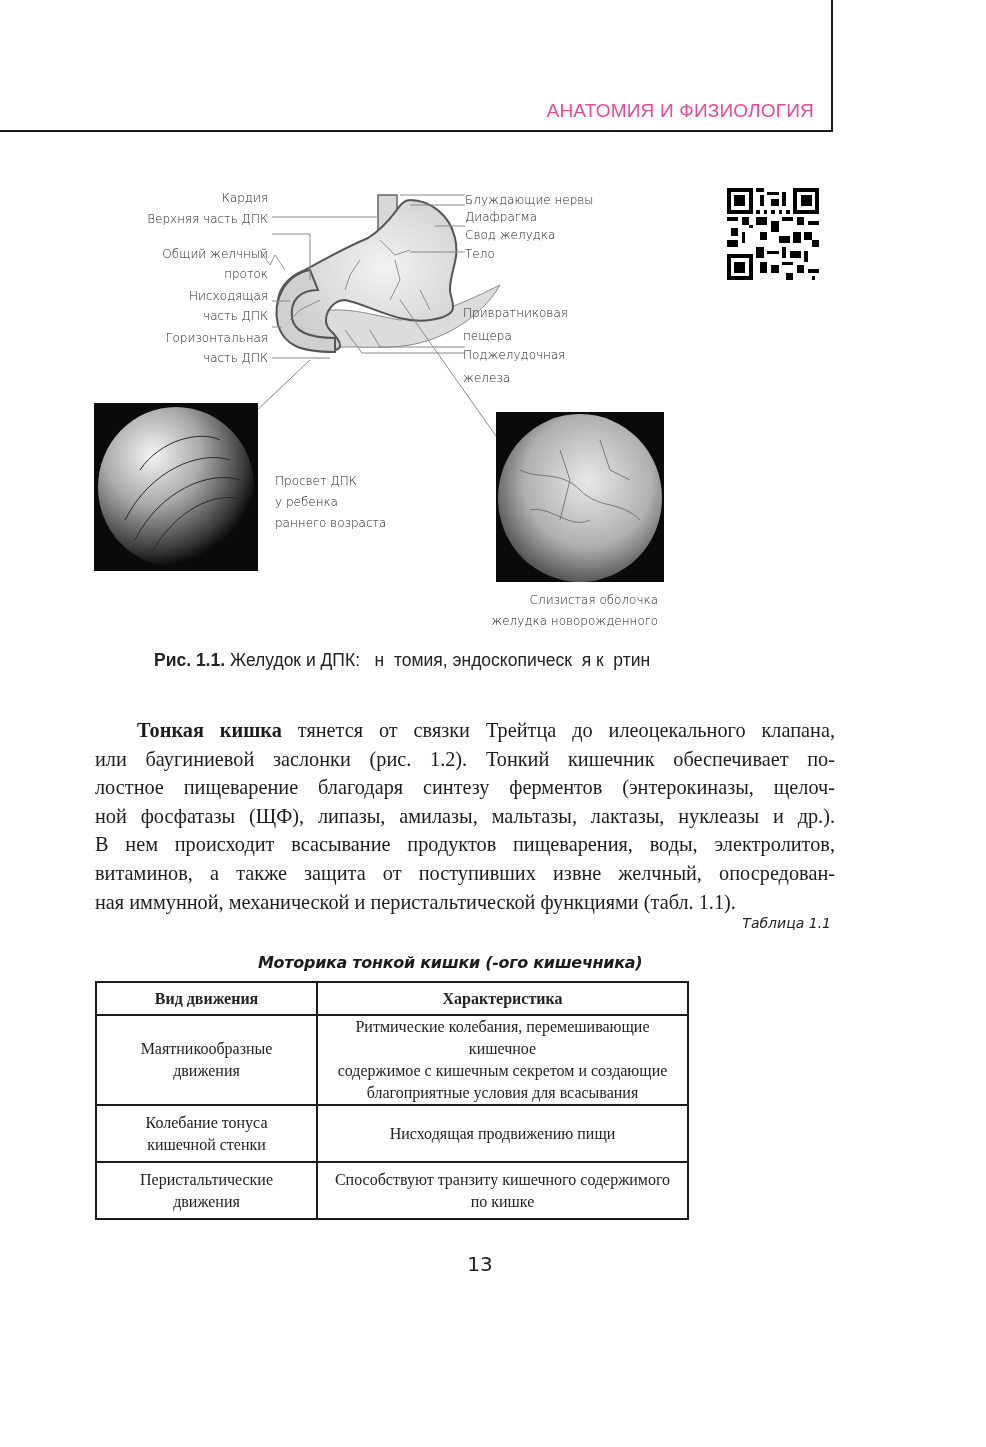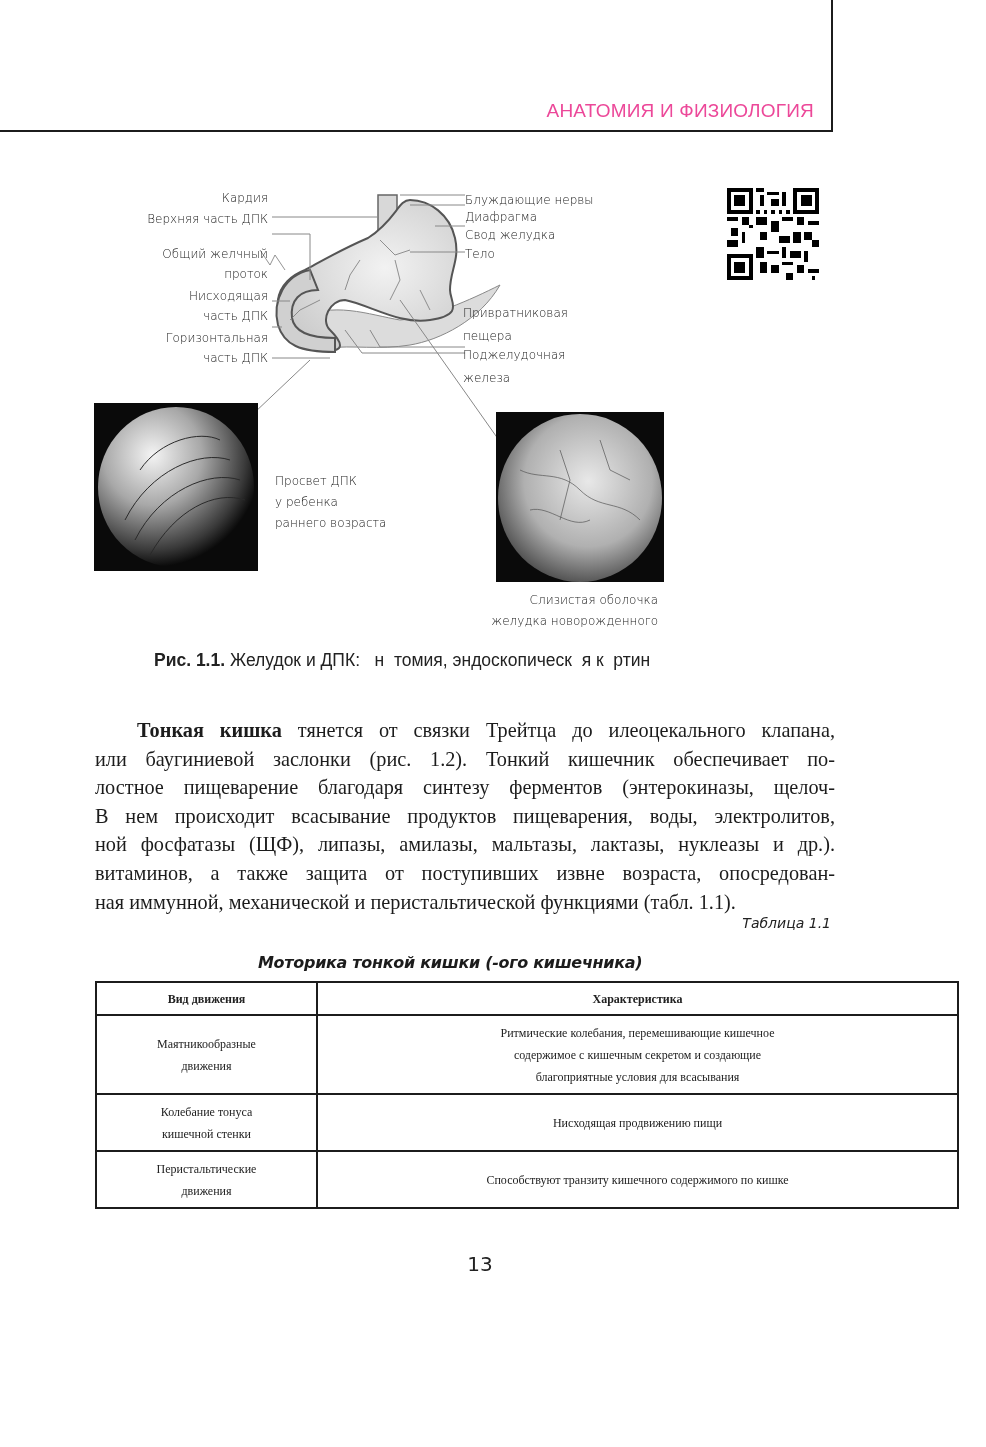--- a/index.html
+++ b/index.html
@@ -17,21 +17,21 @@
   .caption b { font-weight: bold; }
 
   .para { position: absolute; left: 95px; top: 698px; width: 740px; font-family: "Liberation Serif", serif; font-size: 20.3px; line-height: 28.6px; color: #1c1c1c; text-align: justify; }
   .para .line { display: block; text-align: justify; text-align-last: justify; white-space: nowrap; }
   .para .line.last { text-align-last: left; }
   .para .line.first { text-indent: 42px; margin-top: 18px; }
 
   .table-num { position: absolute; right: 155px; top: 915px; font-family: "DejaVu Sans", sans-serif; font-style: italic; font-size: 14px; color: #222; }
   .table-title { position: absolute; left: 258px; top: 953px; font-family: "DejaVu Sans", sans-serif; font-style: italic; font-weight: bold; font-size: 16px; color: #1c1c1c; letter-spacing: -0.3px; }
 
-  table.data { position: absolute; left: 95px; top: 981px; width: 864px; border-collapse: collapse; font-family: "Liberation Serif", serif; font-size: 12px; color: #222; }
+  table.data { position: absolute; left: 95px; top: 981px; width: 594px; border-collapse: collapse; font-family: "Liberation Serif", serif; font-size: 16px; color: #222; }
   table.data td, table.data th { border: 2px solid #1c1c1c; text-align: center; vertical-align: middle; line-height: 22px; padding: 0 8px; }
   table.data th { font-weight: bold; height: 31px; }
   table.data td.c1 { width: 203px; }
   .page-num { position: absolute; left: 0; width: 960px; text-align: center; top: 1252px; font-family: "DejaVu Sans", sans-serif; font-size: 20px; color: #222; }
 </style>
 </head>
 <body>
 
 <div class="frame-v"></div>
 <div class="frame-h"></div>
@@ -201,23 +201,23 @@
     </g>
   </svg>
 </div>
 
 <div class="caption"><b>Рис. 1.1.</b><span> Желудок и ДПК:   н  томия, эндоскопическ  я к  ртин</span></div>
 
 <div class="para">
   <span class="line first"><b>Тонкая кишка</b><span> тянется от связки Трейтца до илеоцекального клапана,</span></span>
   <span class="line">или баугиниевой заслонки (рис. 1.2). Тонкий кишечник обеспечивает по-</span>
   <span class="line">лостное пищеварение благодаря синтезу ферментов (энтерокиназы, щелоч-</span>
+  <span class="line">ной фосфатазы (ЩФ), липазы, амилазы, мальтазы, лактазы, нуклеазы и др.).</span>
   <span class="line">В нем происходит всасывание продуктов пищеварения, воды, электролитов,</span>
-  <span class="line">ной фосфатазы (ЩФ), липазы, амилазы, мальтазы, лактазы, нуклеазы и др.).</span>
-  <span class="line">витаминов, а также защита от поступивших извне возраста, опосредован-</span>
+  <span class="line">витаминов, а также защита от поступивших извне желчный, опосредован-</span>
   <span class="line last">ная иммунной, механической и перистальтической функциями (табл. 1.1).</span>
 </div>
 
 <div class="table-num">Таблица 1.1</div>
 <div class="table-title">Моторика тонкой кишки (-ого кишечника)</div>
 
 <table class="data">
   <tbody>
       <tr>
     <th class="c1">Вид движения</th>

